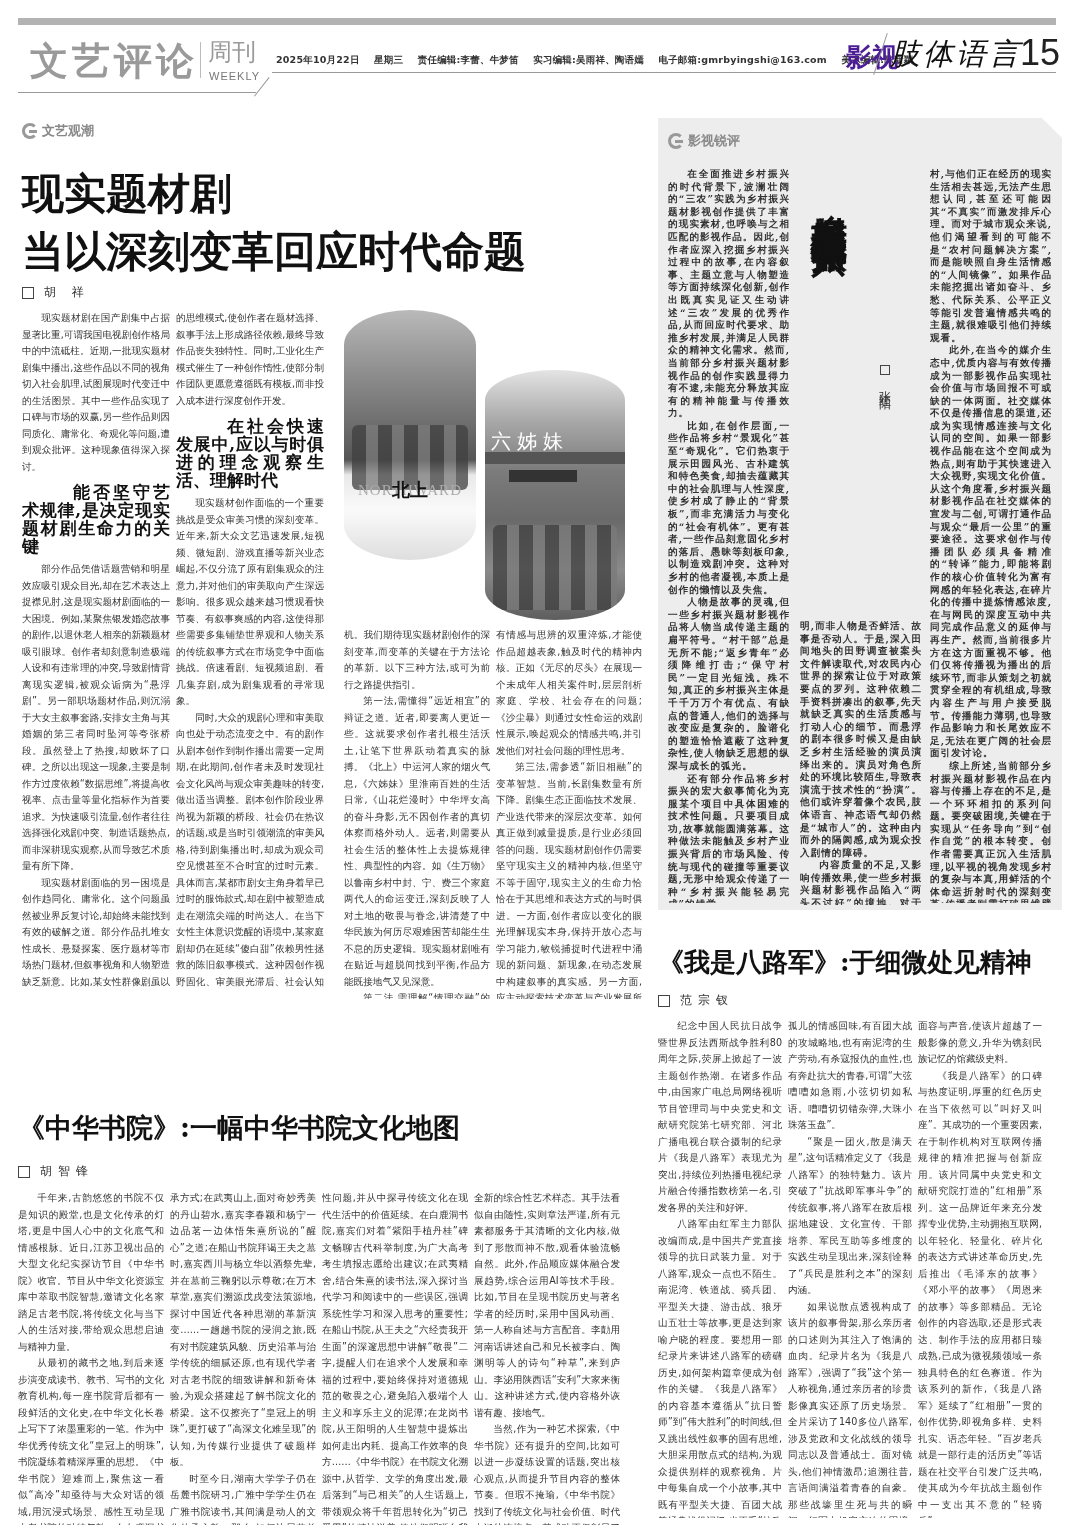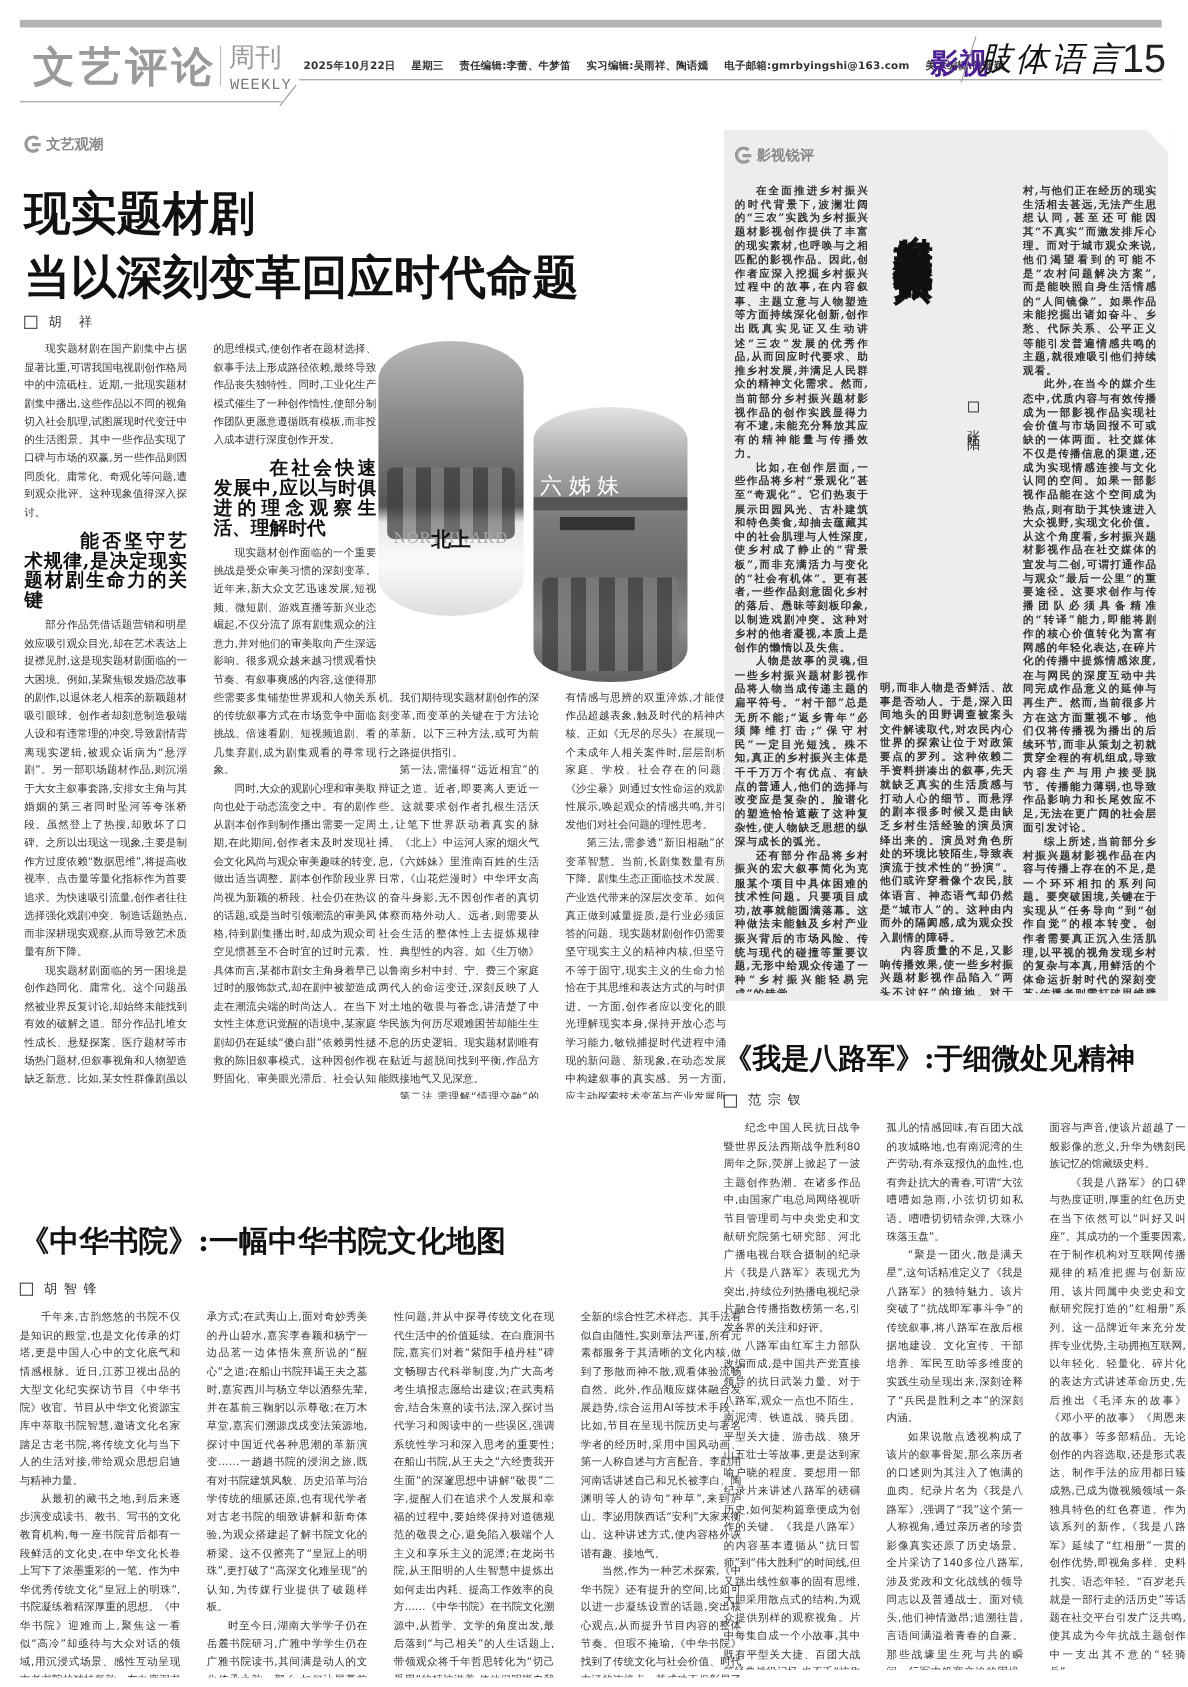--- a/index.html
+++ b/index.html
@@ -5,38 +5,38 @@
   * { box-sizing: border-box; margin: 0; padding: 0; }
   html, body { width: 1080px; height: 1534px; background: #fff; overflow: hidden; }
   body { font-family: "DejaVu Serif", "Liberation Serif", serif; color: #222; position: relative; }
 
   
   .top-rule { position: absolute; left: 18px; top: 18px; width: 1038px; height: 7px; background: #b3b3b3; }
   .mast { position: absolute; left: 18px; top: 30px; width: 1038px; height: 64px; }
   .mast-title { position: absolute; left: 12px; top: 6px; font-size: 38px; color: #9a9a9a; letter-spacing: 4px; font-family: "DejaVu Serif", serif; font-weight: bold; }
   .mast-div { position: absolute; left: 182px; top: 12px; width: 1px; height: 36px; background: #bbb; }
   .mast-zhoukan { position: absolute; left: 190px; top: 6px; font-size: 24px; color: #9a9a9a; font-family: "DejaVu Sans", sans-serif; }
-  .mast-weekly { position: absolute; left: 191px; top: 40px; font-size: 14px; color: #777; letter-spacing: 1px; font-family: Liberation Mono, monospace; }
+  .mast-weekly { position: absolute; left: 191px; top: 40px; font-size: 11px; color: #777; letter-spacing: 1px; font-family: Liberation Sans, sans-serif; }
   .mast-info { position: absolute; left: 258px; top: 24px; font-size: 9.5px; color: #333; font-family: "DejaVu Sans", sans-serif; font-weight: bold; white-space: nowrap; letter-spacing: 0.2px; }
   .mast-info span { margin-right: 11px; }
   .mast-line-left { position: absolute; left: 0; top: 62px; width: 238px; height: 1px; background: #999; }
   .mast-slash { position: absolute; left: 236px; top: 42px; width: 1px; height: 24px; background: #999; transform: rotate(38deg); transform-origin: bottom left; }
   .mast-line-right { position: absolute; left: 254px; top: 42px; width: 784px; height: 1px; background: #999; }
   .mast-section { position: absolute; left: 780px; top: 10px; font-size: 26px; font-weight: bold; color: #4c1d95; font-family: "DejaVu Sans", sans-serif; margin-left: 48px; }
   .mast-slash2 { position: absolute; left: 862px; top: 2px; width: 1px; height: 44px; background: #999; transform: rotate(18deg); }
   .mast-paper { position: absolute; left: 872px; top: 4px; font-size: 30px; color: #111; font-style: italic; font-family: "DejaVu Serif", serif; letter-spacing: 3px; }
   .mast-page { position: absolute; left: 1002px; top: 2px; font-size: 36px; color: #222; font-family: "Liberation Sans", sans-serif; }
 
   
   .col-label { position: absolute; display: flex; align-items: center; gap: 4px; font-family: "DejaVu Sans", sans-serif; font-weight: bold; color: #888; font-size: 13px; }
   .col-label .glyph { width: 16px; height: 16px; border: 3px solid #999; border-right-color: transparent; border-radius: 50%; position: relative; }
   .col-label .glyph::after { content: ""; position: absolute; left: 4px; top: 4px; width: 8px; height: 3px; background: #999; }
 
   
-  .cols { position: absolute; display: flex; gap: 24px; }
+  .cols { position: absolute; display: flex; gap: 6px; }
   .col { font-size: 9.6px; line-height: 16.5px; color: #333; text-align: justify; font-family: "DejaVu Sans", sans-serif; overflow: hidden; }
   .col p { text-indent: 2em; }
   .col .sub { font-family: "DejaVu Serif", serif; font-weight: bold; font-size: 17px; line-height: 18px; color: #111; margin: 8px 0 6px; }
   .col .sub.indent { text-indent: 3em; }
 
   .headline { position: absolute; font-family: "DejaVu Serif", serif; font-weight: bold; color: #111; }
   .byline { position: absolute; display: flex; align-items: center; gap: 10px; font-size: 12px; font-family: "DejaVu Serif", serif; color: #333; letter-spacing: 6px; }
   .byline .box { width: 12px; height: 12px; border: 1.5px solid #444; }
 
   

